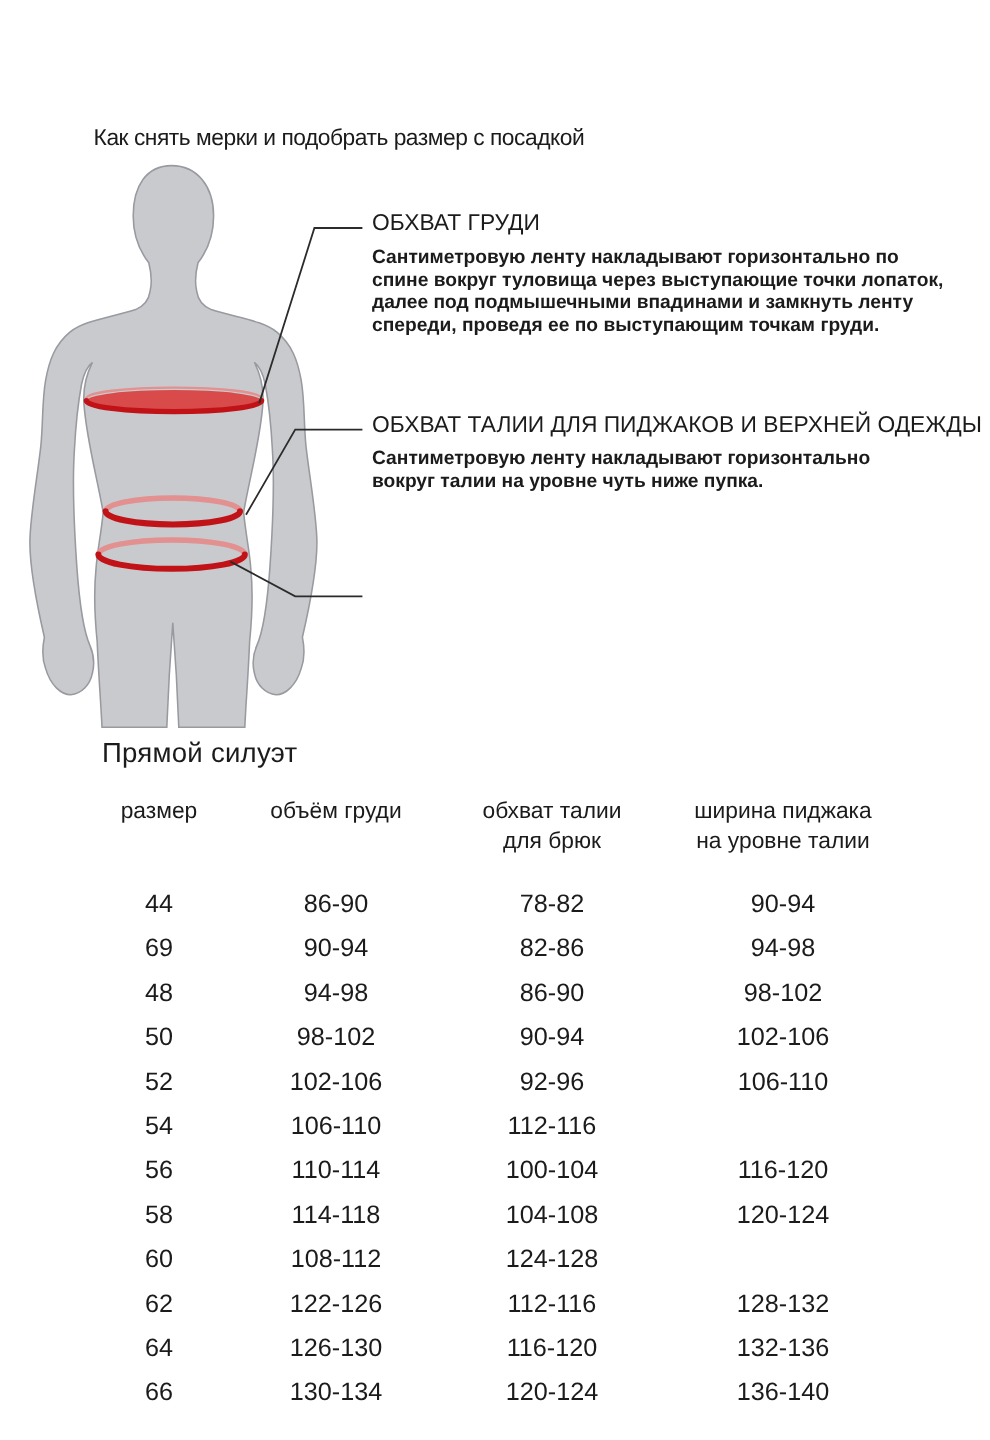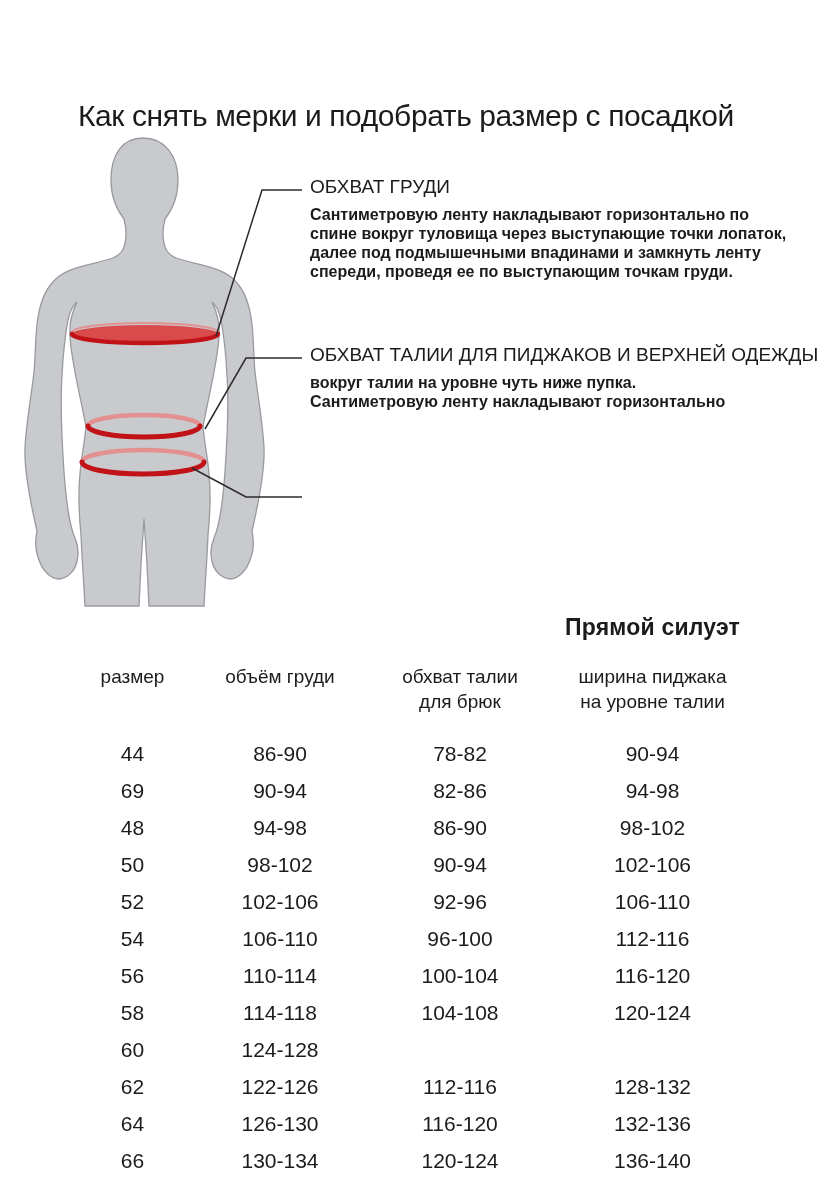--- a/index.html
+++ b/index.html
@@ -19,21 +19,21 @@
     width:825px;height:1200px;
     margin:0 auto;
     background:var(--page-bg);
     font-family:"Liberation Sans","DejaVu Sans",sans-serif;
     color:var(--text);
     overflow:hidden;
   }
   .abs{position:absolute;}
   .page-title{
     left:78px;top:84px;
-    font-size:30px;line-height:32px;
+    font-size:19px;line-height:32px;
     letter-spacing:-0.4px;
     font-weight:400;
     white-space:nowrap;
     margin-top:16px;
   }
   .figure-svg{left:0;top:0;width:825px;height:1200px;}
   .section{left:310px;}
   .section-heading{
     font-size:19px;line-height:20px;
     font-weight:400;
@@ -43,22 +43,22 @@
   .body-line{
     font-size:16px;line-height:19px;
     font-weight:bold;
     white-space:nowrap;
   }
   .sec-chest{top:177px;}
   .sec-jacket{top:345px;}
   .sec-trousers{top:485px;}
   .table-title{
     left:85px;top:614px;width:655px;
-    text-align:right;
-    font-size:23px;font-weight:bold;
+    text-align:left;
+    font-size:23px;font-weight:normal;
     letter-spacing:0.2px;
   }
   .thead{left:85px;top:666px;width:680px;}
   .hrow{display:grid;grid-template-columns:95px 200px 160px 225px;}
   .hrow + .hrow{margin-top:4px;}
   .hcell{
     text-align:center;
     font-size:19px;line-height:21px;
     font-weight:400;
     white-space:nowrap;
@@ -157,22 +157,22 @@
         <div class="body-line">Сантиметровую ленту накладывают горизонтально по</div>
         <div class="body-line">спине вокруг туловища через выступающие точки лопаток,</div>
         <div class="body-line">далее под подмышечными впадинами и замкнуть ленту</div>
         <div class="body-line">спереди, проведя ее по выступающим точкам груди.</div>
       </div>
   </div>
 
   <div class="abs section sec-jacket">
     <div class="section-heading">ОБХВАТ ТАЛИИ ДЛЯ ПИДЖАКОВ И ВЕРХНЕЙ ОДЕЖДЫ</div>
     <div class="section-body">
+        <div class="body-line">Сантиметровую  ленту накладывают горизонтально</div>
         <div class="body-line">вокруг талии на уровне чуть ниже пупка.</div>
-        <div class="body-line">Сантиметровую  ленту накладывают горизонтально</div>
       </div>
   </div>
 
 
   <div class="abs table-title">Прямой силуэт</div>
 
   <div class="abs thead">
     <div class="hrow">
       <div class="hcell">размер</div>
       <div class="hcell">объём груди</div>
@@ -214,37 +214,37 @@
       </div>
       <div class="trow">
         <div class="tcell">52</div>
         <div class="tcell">102-106</div>
         <div class="tcell">92-96</div>
         <div class="tcell">106-110</div>
       </div>
       <div class="trow">
         <div class="tcell">54</div>
         <div class="tcell">106-110</div>
-        <div class="tcell">96-100</div>
         <div class="tcell">112-116</div>
       </div>
       <div class="trow">
         <div class="tcell">56</div>
         <div class="tcell">110-114</div>
         <div class="tcell">100-104</div>
         <div class="tcell">116-120</div>
       </div>
       <div class="trow">
         <div class="tcell">58</div>
         <div class="tcell">114-118</div>
         <div class="tcell">104-108</div>
         <div class="tcell">120-124</div>
       </div>
       <div class="trow">
         <div class="tcell">60</div>
+        <div class="tcell">108-112</div>
         <div class="tcell">124-128</div>
       </div>
       <div class="trow">
         <div class="tcell">62</div>
         <div class="tcell">122-126</div>
         <div class="tcell">112-116</div>
         <div class="tcell">128-132</div>
       </div>
       <div class="trow">
         <div class="tcell">64</div>

